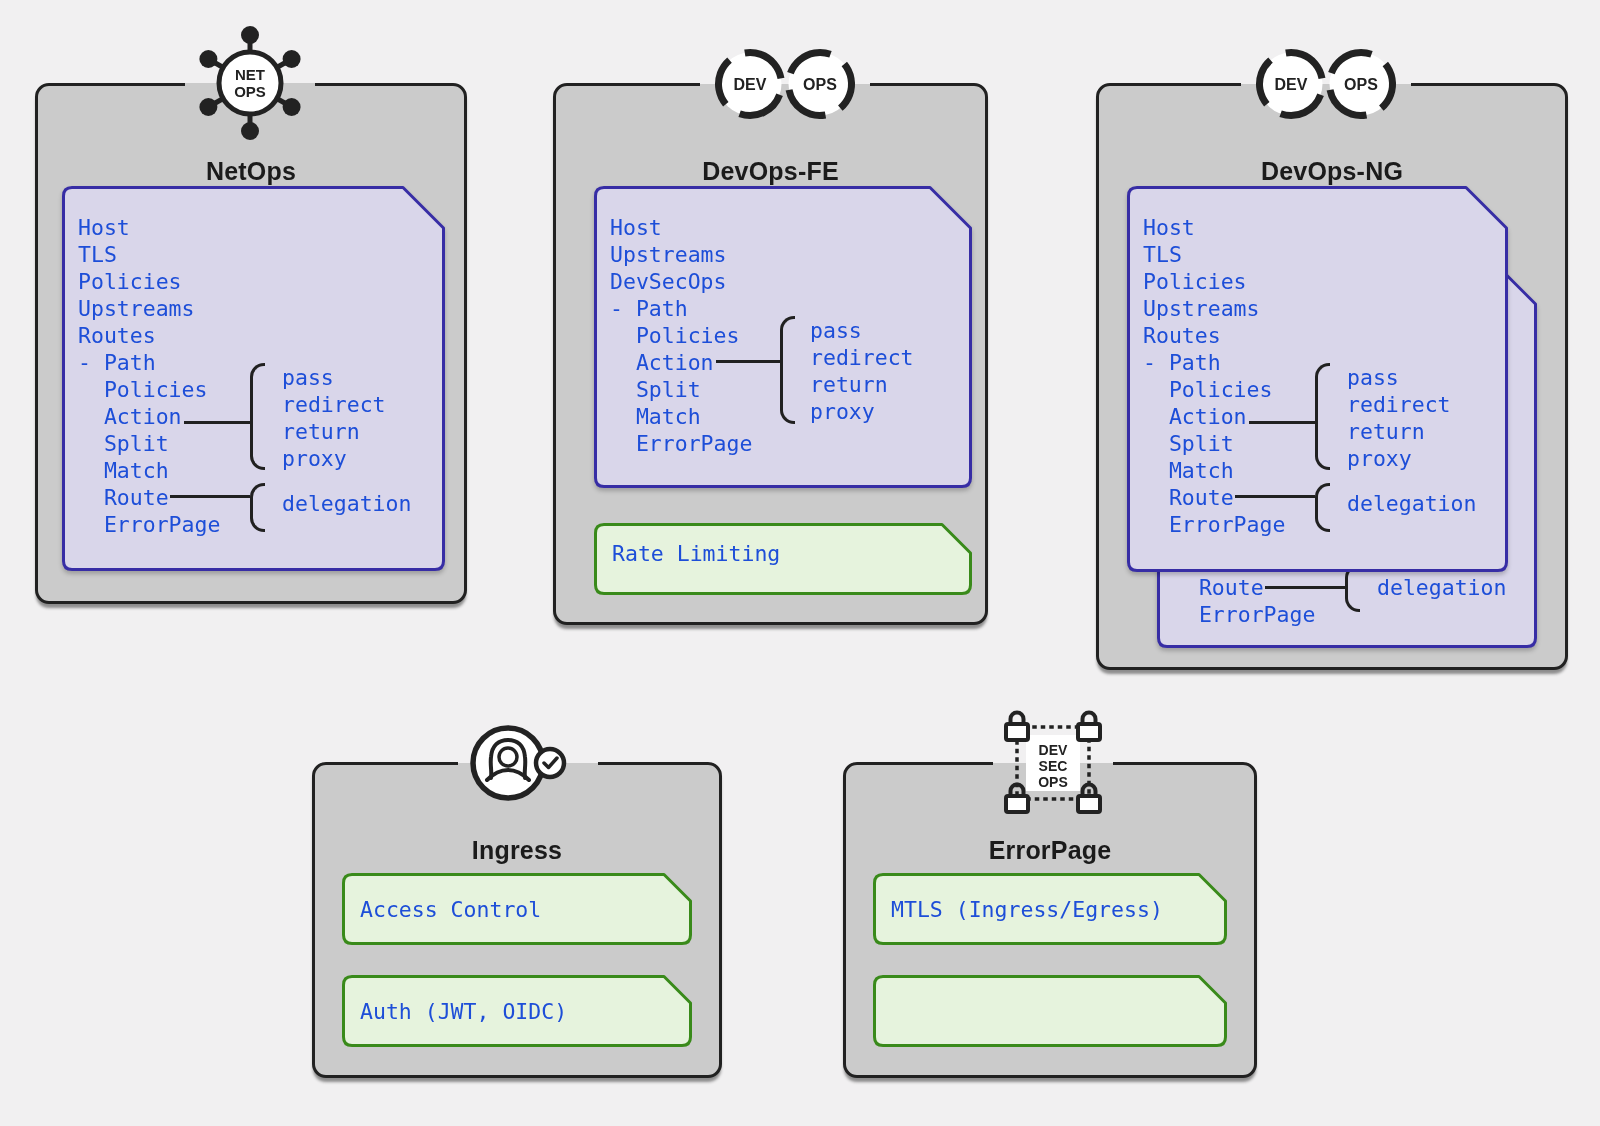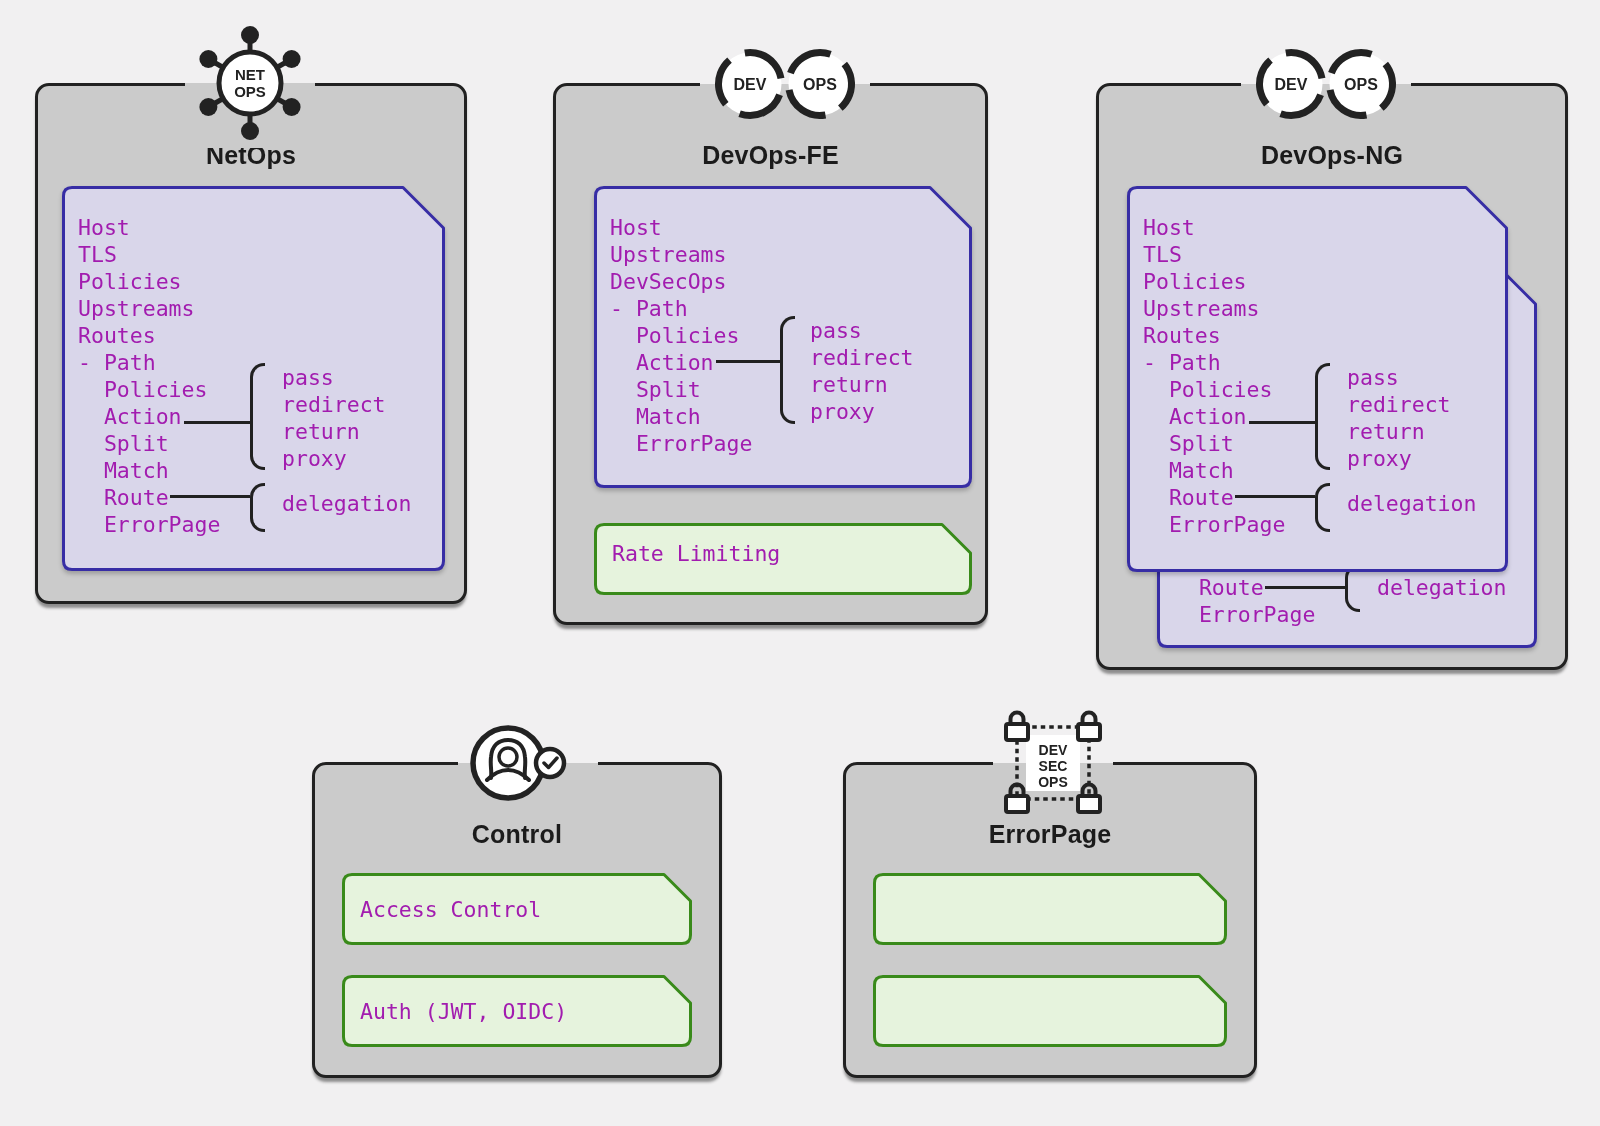--- a/index.html
+++ b/index.html
@@ -1,26 +1,26 @@
 <!DOCTYPE html>
 <html><head>
 <meta charset="utf-8">
 <style>
   html,body{margin:0;padding:0;background:#f1f0f1;}
   .canvas{position:relative;width:1600px;height:1126px;background:#f1f0f1;overflow:hidden;
           font-family:"Liberation Sans",sans-serif;}
   .gbox{position:absolute;background:#cbcbcb;border:3px solid #212121;border-radius:14px;
         box-shadow:0 5px 3px -1px rgba(20,20,20,.45);box-sizing:border-box;}
-  .gtitle{position:absolute;left:0;right:0;top:55px;margin:0;text-align:center;
+  .gtitle{position:absolute;left:0;right:0;top:55px;margin:16px;text-align:center;
           font-size:25px;font-weight:bold;color:#1b1b1b;letter-spacing:.2px;}
   .panel{position:absolute;}
   .panel > svg.shape{position:absolute;left:0;top:0;filter:drop-shadow(0 3px 2px rgba(0,0,0,.22));}
   .pshape{fill:#d9d6ea;stroke:#372da5;stroke-width:3;stroke-linejoin:round;}
   .gshape{fill:#e6f3dd;stroke:#398a1a;stroke-width:3;stroke-linejoin:round;}
-  .mono{font-family:"DejaVu Sans Mono","Liberation Mono",monospace;color:#a21caf;font-size:21.5px;}
+  .mono{font-family:"DejaVu Sans Mono","Liberation Mono",monospace;color:#1d4ed8;font-size:21.5px;}
   .speclines{position:absolute;}
   .ln{height:27px;line-height:27px;white-space:pre;}
   .opts{position:absolute;}
   .conn{position:absolute;height:3px;background:#212121;}
   .brace{position:absolute;width:15px;box-sizing:border-box;
          border:3px solid #212121;border-right:none;
          border-top-left-radius:14px;border-bottom-left-radius:14px;}
   .chip{position:absolute;}
   .chiplabel{position:absolute;left:18px;top:0;bottom:0;display:flex;align-items:center;}
   .iconwrap{position:absolute;background:linear-gradient(to bottom,#f1f0f1 50%,#cbcbcb 50%);}
@@ -200,21 +200,21 @@
       <circle cx="50" cy="55" r="31.5" class="ico-white"></circle>
       <circle cx="120" cy="55" r="31.5" class="ico-white"></circle>
       <circle cx="50" cy="55" r="31.5" class="ico-stroke" stroke-width="7" stroke-dasharray="49 17" transform="rotate(20 50 55)"></circle>
       <circle cx="120" cy="55" r="31.5" class="ico-stroke" stroke-width="7" stroke-dasharray="49 17" transform="rotate(80 120 55)"></circle>
       <text x="50" y="61" class="ico-label" font-size="16">DEV</text>
       <text x="120" y="61" class="ico-label" font-size="16">OPS</text>
     </svg>
   </div>
 
   <section class="gbox" style="left:312px;top:762px;width:410px;height:316px">
-    <h2 class="gtitle">Control</h2>
+    <h2 class="gtitle">Ingress</h2>
   </section>
 
   <div class="chip mono" style="left:342px;top:975px;width:350px;height:72px">
     <svg class="shape" width="350" height="72" viewBox="0 0 350 72">
       <path class="gshape" d="M 10 1.5 L 322 1.5 L 348.5 28 L 348.5 62 Q 348.5 70.5 340 70.5 L 10 70.5 Q 1.5 70.5 1.5 62 L 1.5 10 Q 1.5 1.5 10 1.5 Z"></path>
     </svg>
     <div class="chiplabel">Auth (JWT, OIDC)</div>
   </div>
 
   <div class="chip mono" style="left:342px;top:873px;width:350px;height:72px">
@@ -236,20 +236,21 @@
   </div>
 
   <section class="gbox" style="left:843px;top:762px;width:414px;height:316px">
     <h2 class="gtitle">ErrorPage</h2>
   </section>
 
   <div class="chip mono" style="left:873px;top:873px;width:354px;height:72px">
     <svg class="shape" width="354" height="72" viewBox="0 0 354 72">
       <path class="gshape" d="M 10 1.5 L 326 1.5 L 352.5 28 L 352.5 62 Q 352.5 70.5 344 70.5 L 10 70.5 Q 1.5 70.5 1.5 62 L 1.5 10 Q 1.5 1.5 10 1.5 Z"></path>
     </svg>
+    <div class="chiplabel">MTLS (Ingress/Egress)</div>
   </div>
 
   <div class="chip mono" style="left:873px;top:975px;width:354px;height:72px">
     <svg class="shape" width="354" height="72" viewBox="0 0 354 72">
       <path class="gshape" d="M 10 1.5 L 326 1.5 L 352.5 28 L 352.5 62 Q 352.5 70.5 344 70.5 L 10 70.5 Q 1.5 70.5 1.5 62 L 1.5 10 Q 1.5 1.5 10 1.5 Z"></path>
     </svg>
   </div>
 
   <div class="iconwrap" style="left:993px;top:703px;width:120px;height:120px">
     <svg width="120" height="120" viewBox="0 0 120 120">

